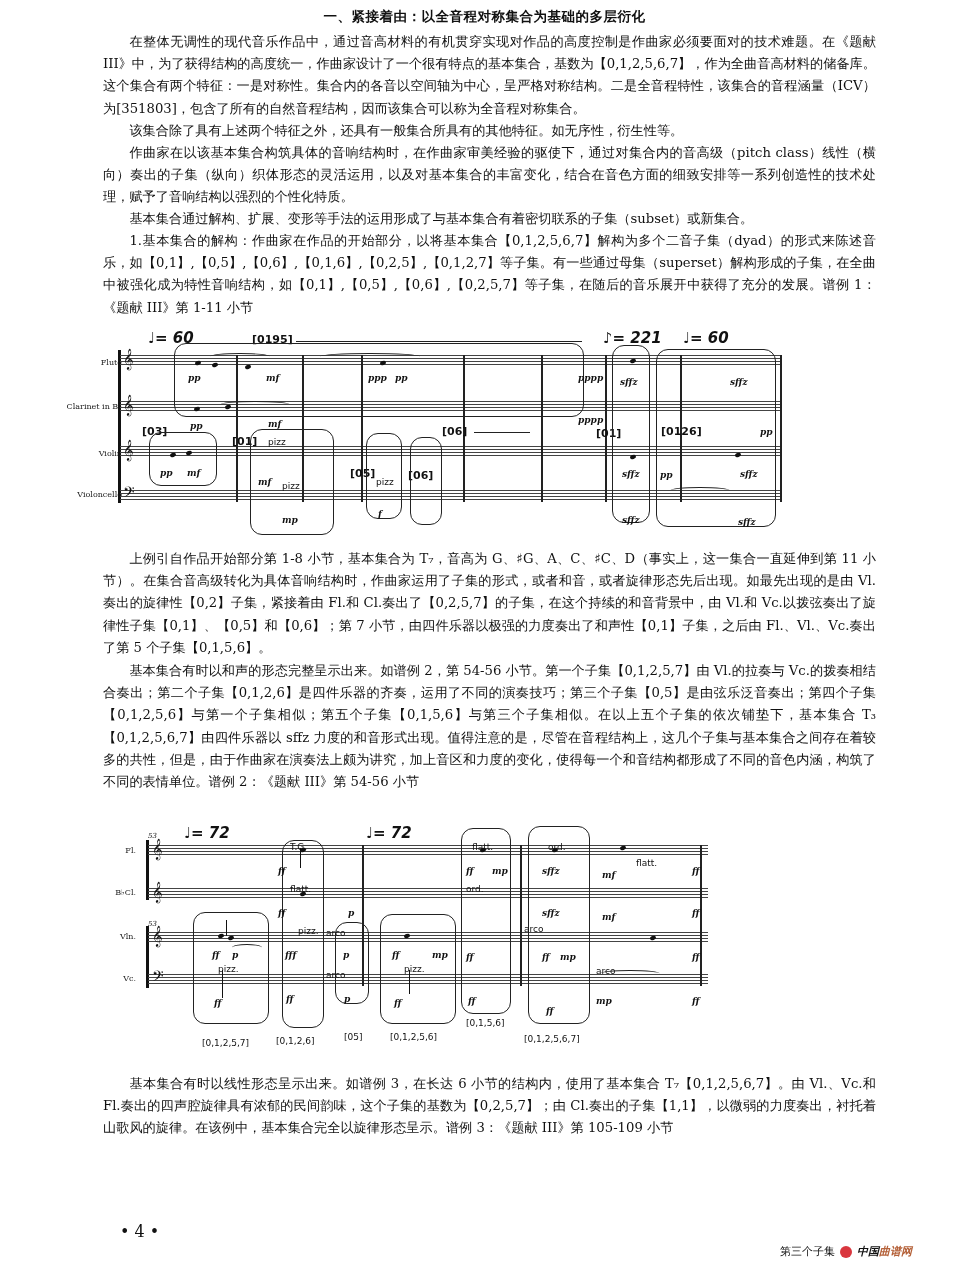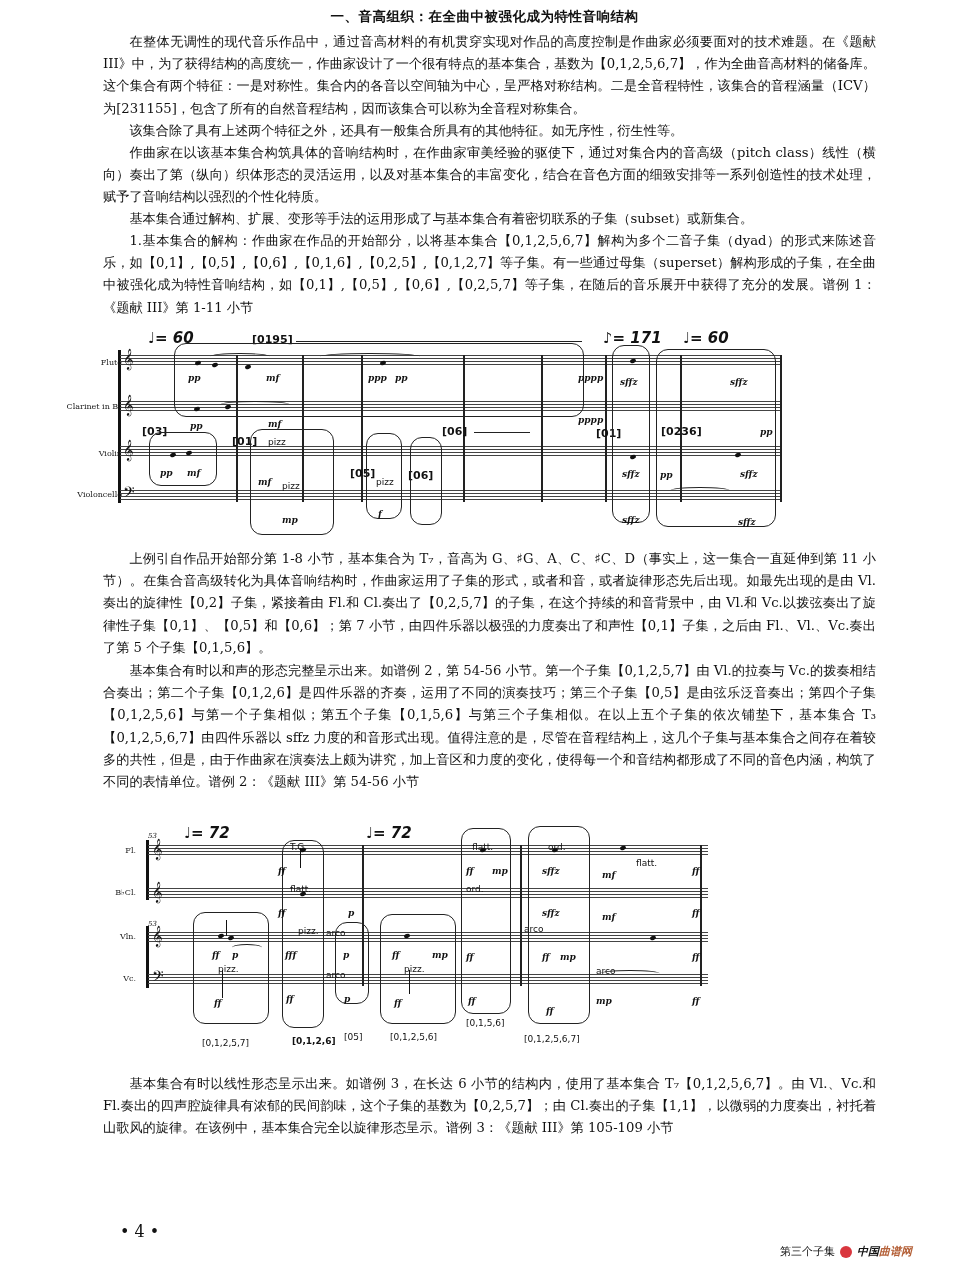--- a/index.html
+++ b/index.html
@@ -53,31 +53,31 @@
       position: absolute; left: 780px; top: 1244px; font-size: 11px;
       font-family: "DejaVu Sans", sans-serif; display: flex; align-items: center; gap: 5px;
     }
     .wm-logo { width: 12px; height: 12px; border-radius: 50%; background: #d9363e; display: inline-block; }
     .wm-brand1 { font-weight: bold; font-style: italic; color: #111; }
     .wm-brand2 { font-weight: bold; font-style: italic; color: #b5623a; }
   </style>
 </head>
 <body>
 
-<div class="page-title">一、音高组织：在全曲中被强化成为特性音响结构</div>
-
-<p class="para" style="top:31px;">在整体无调性的现代音乐作品中，通过音高材料的有机贯穿实现对作品的高度控制是作曲家必须要面对的技术难题。在《题献 III》中，为了获得结构的高度统一，作曲家设计了一个很有特点的基本集合，基数为【0,1,2,5,6,7】，作为全曲音高材料的储备库。这个集合有两个特征：一是对称性。集合内的各音以空间轴为中心，呈严格对称结构。二是全音程特性，该集合的音程涵量（ICV）为[231155]，包含了所有的自然音程结构，因而该集合可以称为全音程对称集合。</p>
+<div class="page-title">一、紧接着由：以全音程对称集合为基础的多层衍化</div>
+
+<p class="para" style="top:31px;">在整体无调性的现代音乐作品中，通过音高材料的有机贯穿实现对作品的高度控制是作曲家必须要面对的技术难题。在《题献 III》中，为了获得结构的高度统一，作曲家设计了一个很有特点的基本集合，基数为【0,1,2,5,6,7】，作为全曲音高材料的储备库。这个集合有两个特征：一是对称性。集合内的各音以空间轴为中心，呈严格对称结构。二是全音程特性，该集合的音程涵量（ICV）为[351803]，包含了所有的自然音程结构，因而该集合可以称为全音程对称集合。</p>
 <p class="para" style="top:120px;">该集合除了具有上述两个特征之外，还具有一般集合所具有的其他特征。如无序性，衍生性等。</p>
-<p class="para" style="top:142px;">作曲家在以该基本集合构筑具体的音响结构时，在作曲家审美经验的驱使下，通过对集合内的音高级（pitch class）线性（横向）奏出了第（纵向）织体形态的灵活运用，以及对基本集合的丰富变化，结合在音色方面的细致安排等一系列创造性的技术处理，赋予了音响结构以强烈的个性化特质。</p>
+<p class="para" style="top:142px;">作曲家在以该基本集合构筑具体的音响结构时，在作曲家审美经验的驱使下，通过对集合内的音高级（pitch class）线性（横向）奏出的子集（纵向）织体形态的灵活运用，以及对基本集合的丰富变化，结合在音色方面的细致安排等一系列创造性的技术处理，赋予了音响结构以强烈的个性化特质。</p>
 <p class="para" style="top:208px;">基本集合通过解构、扩展、变形等手法的运用形成了与基本集合有着密切联系的子集（subset）或新集合。</p>
 <p class="para" style="top:230px;">1.基本集合的解构：作曲家在作品的开始部分，以将基本集合【0,1,2,5,6,7】解构为多个二音子集（dyad）的形式来陈述音乐，如【0,1】,【0,5】,【0,6】,【0,1,6】,【0,2,5】,【0,1,2,7】等子集。有一些通过母集（superset）解构形成的子集，在全曲中被强化成为特性音响结构，如【0,1】,【0,5】,【0,6】,【0,2,5,7】等子集，在随后的音乐展开中获得了充分的发展。谱例 1：《题献 III》第 1-11 小节</p>
 
 <div class="score" style="left:0; top:325px; width:969px; height:210px;">
   <span class="tempo" style="left:148px; top:4px;">♩= 60</span>
-  <span class="tempo" style="left:603px; top:4px;">♪= 171</span>
+  <span class="tempo" style="left:603px; top:4px;">♪= 221</span>
   <span class="tempo" style="left:683px; top:4px;">♩= 60</span>
 
   <span class="instr" style="left:62px; top:33px;">Flute</span>
   <span class="instr" style="left:62px; top:77px;">Clarinet in B♭</span>
   <span class="instr" style="left:62px; top:124px;">Violin</span>
   <span class="instr" style="left:62px; top:165px;">Violoncello</span>
 
   <div class="brace" style="left:118px; top:25px; height:153px;"></div>
   <div class="staff" style="left:120px; top:30px; width:660px;"></div>
   <div class="staff" style="left:120px; top:76px; width:660px;"></div>
@@ -107,21 +107,21 @@
   <span class="setlabel" style="left:232px; top:110px;">[01]</span>
   <div class="box" style="left:250px; top:104px; width:82px; height:104px;"></div>
   <span class="setlabel" style="left:350px; top:142px;">[05]</span>
   <div class="box" style="left:366px; top:108px; width:34px; height:84px;"></div>
   <span class="setlabel" style="left:408px; top:144px;">[06]</span>
   <div class="box" style="left:410px; top:112px; width:30px; height:86px;"></div>
   <span class="setlabel" style="left:442px; top:100px;">[06]</span>
   <div class="hline" style="left:474px; top:107px; width:56px;"></div>
   <span class="setlabel" style="left:596px; top:102px;">[01]</span>
   <div class="box" style="left:612px; top:20px; width:36px; height:176px;"></div>
-  <span class="setlabel" style="left:661px; top:100px;">[0236]</span>
+  <span class="setlabel" style="left:661px; top:100px;">[0126]</span>
   <div class="box" style="left:656px; top:24px; width:118px; height:176px;"></div>
 
   <span class="dyn" style="left:188px; top:48px;">pp</span>
   <span class="dyn" style="left:266px; top:48px;">mf</span>
   <span class="dyn" style="left:368px; top:48px;">ppp</span>
   <span class="dyn" style="left:395px; top:48px;">pp</span>
   <span class="dyn" style="left:578px; top:48px;">pppp</span>
   <span class="dyn" style="left:620px; top:52px;">sffz</span>
   <span class="dyn" style="left:730px; top:52px;">sffz</span>
   <span class="dyn" style="left:190px; top:96px;">pp</span>
@@ -192,21 +192,21 @@
   <div class="barline" style="left:700px; top:25px; height:141px;"></div>
 
   <div class="box" style="left:193px; top:92px; width:74px; height:110px;"></div>
   <div class="box" style="left:282px; top:20px; width:40px; height:186px;"></div>
   <div class="box" style="left:335px; top:102px; width:32px; height:80px;"></div>
   <div class="box" style="left:380px; top:94px; width:74px; height:108px;"></div>
   <div class="box" style="left:461px; top:8px; width:48px; height:184px;"></div>
   <div class="box" style="left:528px; top:6px; width:60px; height:196px;"></div>
 
   <span class="setlabel2" style="left:202px; top:218px;">[0,1,2,5,7]</span>
-  <span class="setlabel2" style="left:292px; top:216px;font-weight:bold;">[0,1,2,6]</span>
+  <span class="setlabel2" style="left:276px; top:216px;">[0,1,2,6]</span>
   <span class="setlabel2" style="left:344px; top:212px;">[05]</span>
   <span class="setlabel2" style="left:390px; top:212px;">[0,1,2,5,6]</span>
   <span class="setlabel2" style="left:466px; top:198px;">[0,1,5,6]</span>
   <span class="setlabel2" style="left:524px; top:214px;">[0,1,2,5,6,7]</span>
 
   <span class="setlabel2" style="left:290px; top:22px;">T.G.</span>
   <span class="setlabel2" style="left:290px; top:64px;">flatt.</span>
   <span class="setlabel2" style="left:298px; top:106px;">pizz.</span>
   <span class="setlabel2" style="left:218px; top:144px;">pizz.</span>
   <span class="setlabel2" style="left:326px; top:108px;">arco</span>

